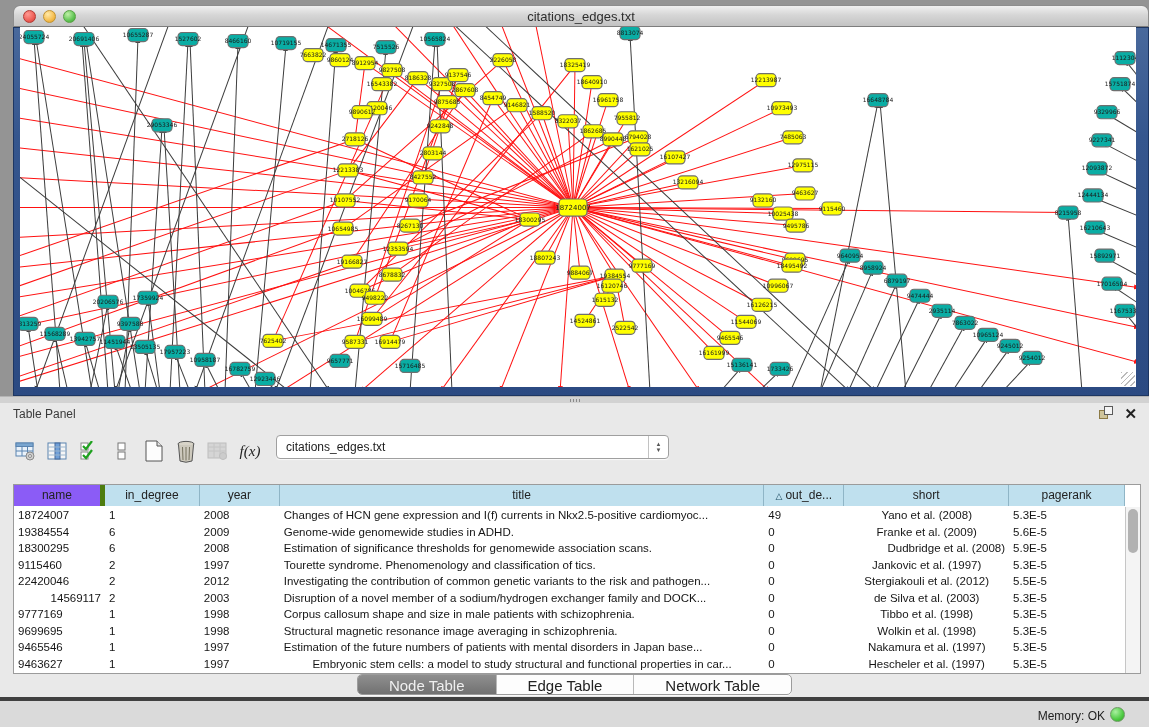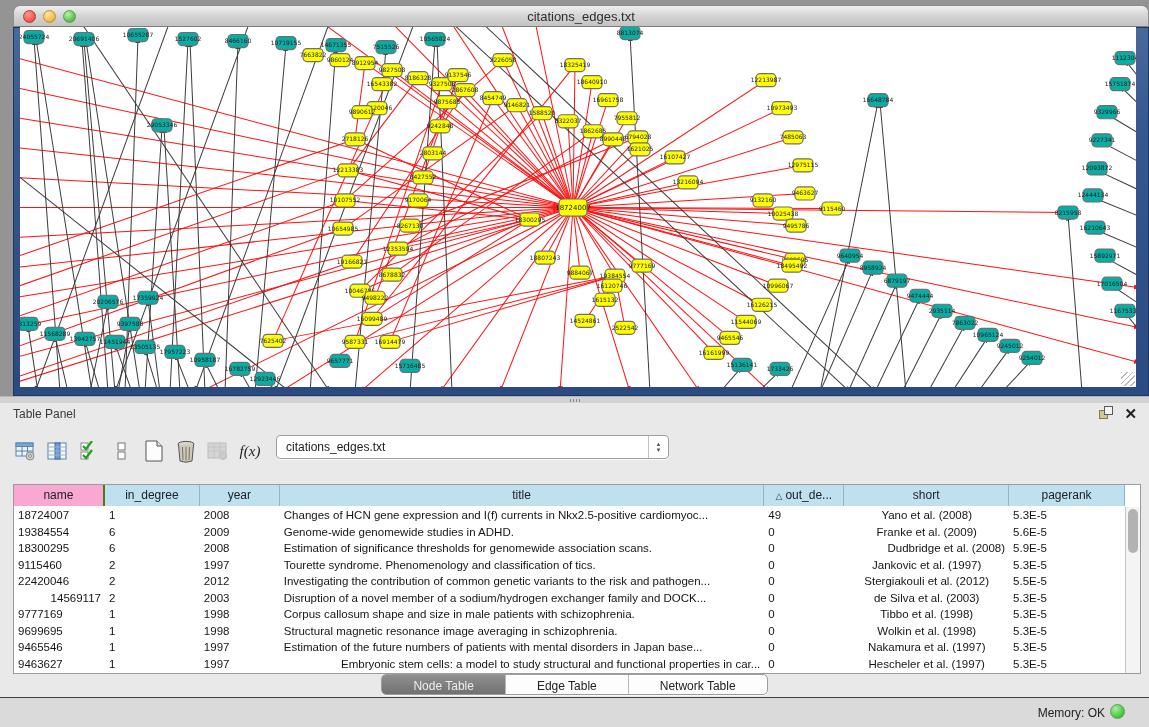--- a/index.html
+++ b/index.html
@@ -52,40 +52,40 @@
   .dropdown .spin{position:absolute;right:0;top:0;bottom:0;width:20px;border-left:1px solid #c2c2c2;
     display:flex;flex-direction:column;align-items:center;justify-content:center;color:#555;}
   .dropdown .spin span{font-size:6px;line-height:6px;}
 
   #grid{position:absolute;left:13px;top:81px;width:1128px;height:190px;background:#ffffff;
     border:1px solid #9b9b9b;overflow:hidden;}
   .hdr-row{position:absolute;left:0;top:0;right:15px;height:21px;display:flex;
     border-bottom:1px solid #8f8f8f;}
   .hdr-cell{height:21px;line-height:20px;text-align:center;font-size:12px;color:#222;
     background:#bfe0ee;border-right:1px solid #8fb5c6;overflow:hidden;white-space:nowrap;}
-  .hdr-cell.gray{background:#f9a8d4;border-right:2px solid #4d7c0f;}
+  .hdr-cell.gray{background:#8b5cf6;border-right:5px solid #4d7c0f;}
   .hdr-cell .sortmark{font-size:9px;color:#1d4b60;margin-right:3px;}
   #rows{position:absolute;left:0;top:22px;right:15px;bottom:0;}
   .trow{display:flex;height:16.5px;}
   .tcell{font-size:11.5px;line-height:16px;color:#151515;white-space:nowrap;overflow:hidden;
     text-overflow:ellipsis;padding:0 4px;}
   .vscroll{position:absolute;right:0;top:22px;bottom:0;width:15px;background:#f4f4f4;
     border-left:1px solid #c6c6c6;}
   .vthumb{position:absolute;left:2px;right:2px;top:2px;height:44px;background:#b2b2b2;border-radius:6px;}
 
   .seg-wrap{position:absolute;left:0;right:0;top:271px;height:22px;display:flex;justify-content:center;}
   .seg{display:flex;height:21px;border:1px solid #9c9c9c;border-radius:5px;overflow:hidden;
     background:#fdfdfd;box-shadow:0 1px 0 rgba(255,255,255,.7);}
-  .seg button{border:none;background:transparent;height:21px;padding:0 31px;font-size:12px;
+  .seg button{border:none;background:transparent;height:21px;padding:0 31px;font-size:15px;
     color:#222;border-right:1px solid #b9b9b9;font-family:"Liberation Sans",sans-serif;}
   .seg button:last-child{border-right:none;}
   .seg button.sel{background:linear-gradient(#8f8f8f,#6e6e6e);color:#efefef;}
 
   .statusbar{position:absolute;left:0;right:0;top:294px;height:30px;background:#dadada;
-    border-top:1px solid #404040;}
+    border-top:4px solid #404040;}
   .mem{position:absolute;right:44px;top:8px;font-size:12px;color:#222;}
   .memdot{position:absolute;right:24px;top:6px;width:15px;height:15px;border-radius:50%;
     background:radial-gradient(circle at 35% 30%,#a9f0a0,#4ecb43 60%,#2da224);border:1px solid #6a9a60;}
 </style>
 </head>
 <body>
 
 <div id="net-window">
   <div class="titlebar">
     <span class="traffic tl-red"></span>
@@ -925,21 +925,21 @@
           <div class="tcell" style="width: 80px; text-align: left;">1997</div>
           <div class="tcell" style="width: 485px; text-align: left;">Estimation of the future numbers of patients with mental disorders in Japan base...</div>
           <div class="tcell" style="width: 80px; text-align: left;">0</div>
           <div class="tcell" style="width: 165px; text-align: center;">Nakamura et al. (1997)</div>
           <div class="tcell" style="width: 116px; text-align: left;">5.3E-5</div>
         </div>
         <div class="trow">
           <div class="tcell" style="width: 91px; text-align: left;">9463627</div>
           <div class="tcell" style="width: 95px; text-align: left;">1</div>
           <div class="tcell" style="width: 80px; text-align: left;">1997</div>
-          <div class="tcell" style="width: 485px; text-align: right;">Embryonic stem cells: a model to study structural and functional properties in car...</div>
+          <div class="tcell" style="width: 485px; text-align: center;">Embryonic stem cells: a model to study structural and functional properties in car...</div>
           <div class="tcell" style="width: 80px; text-align: left;">0</div>
           <div class="tcell" style="width: 165px; text-align: center;">Hescheler et al. (1997)</div>
           <div class="tcell" style="width: 116px; text-align: left;">5.3E-5</div>
         </div>
       </div>
     <div class="vscroll">
       <div class="vthumb"></div>
     </div>
   </div>
 

